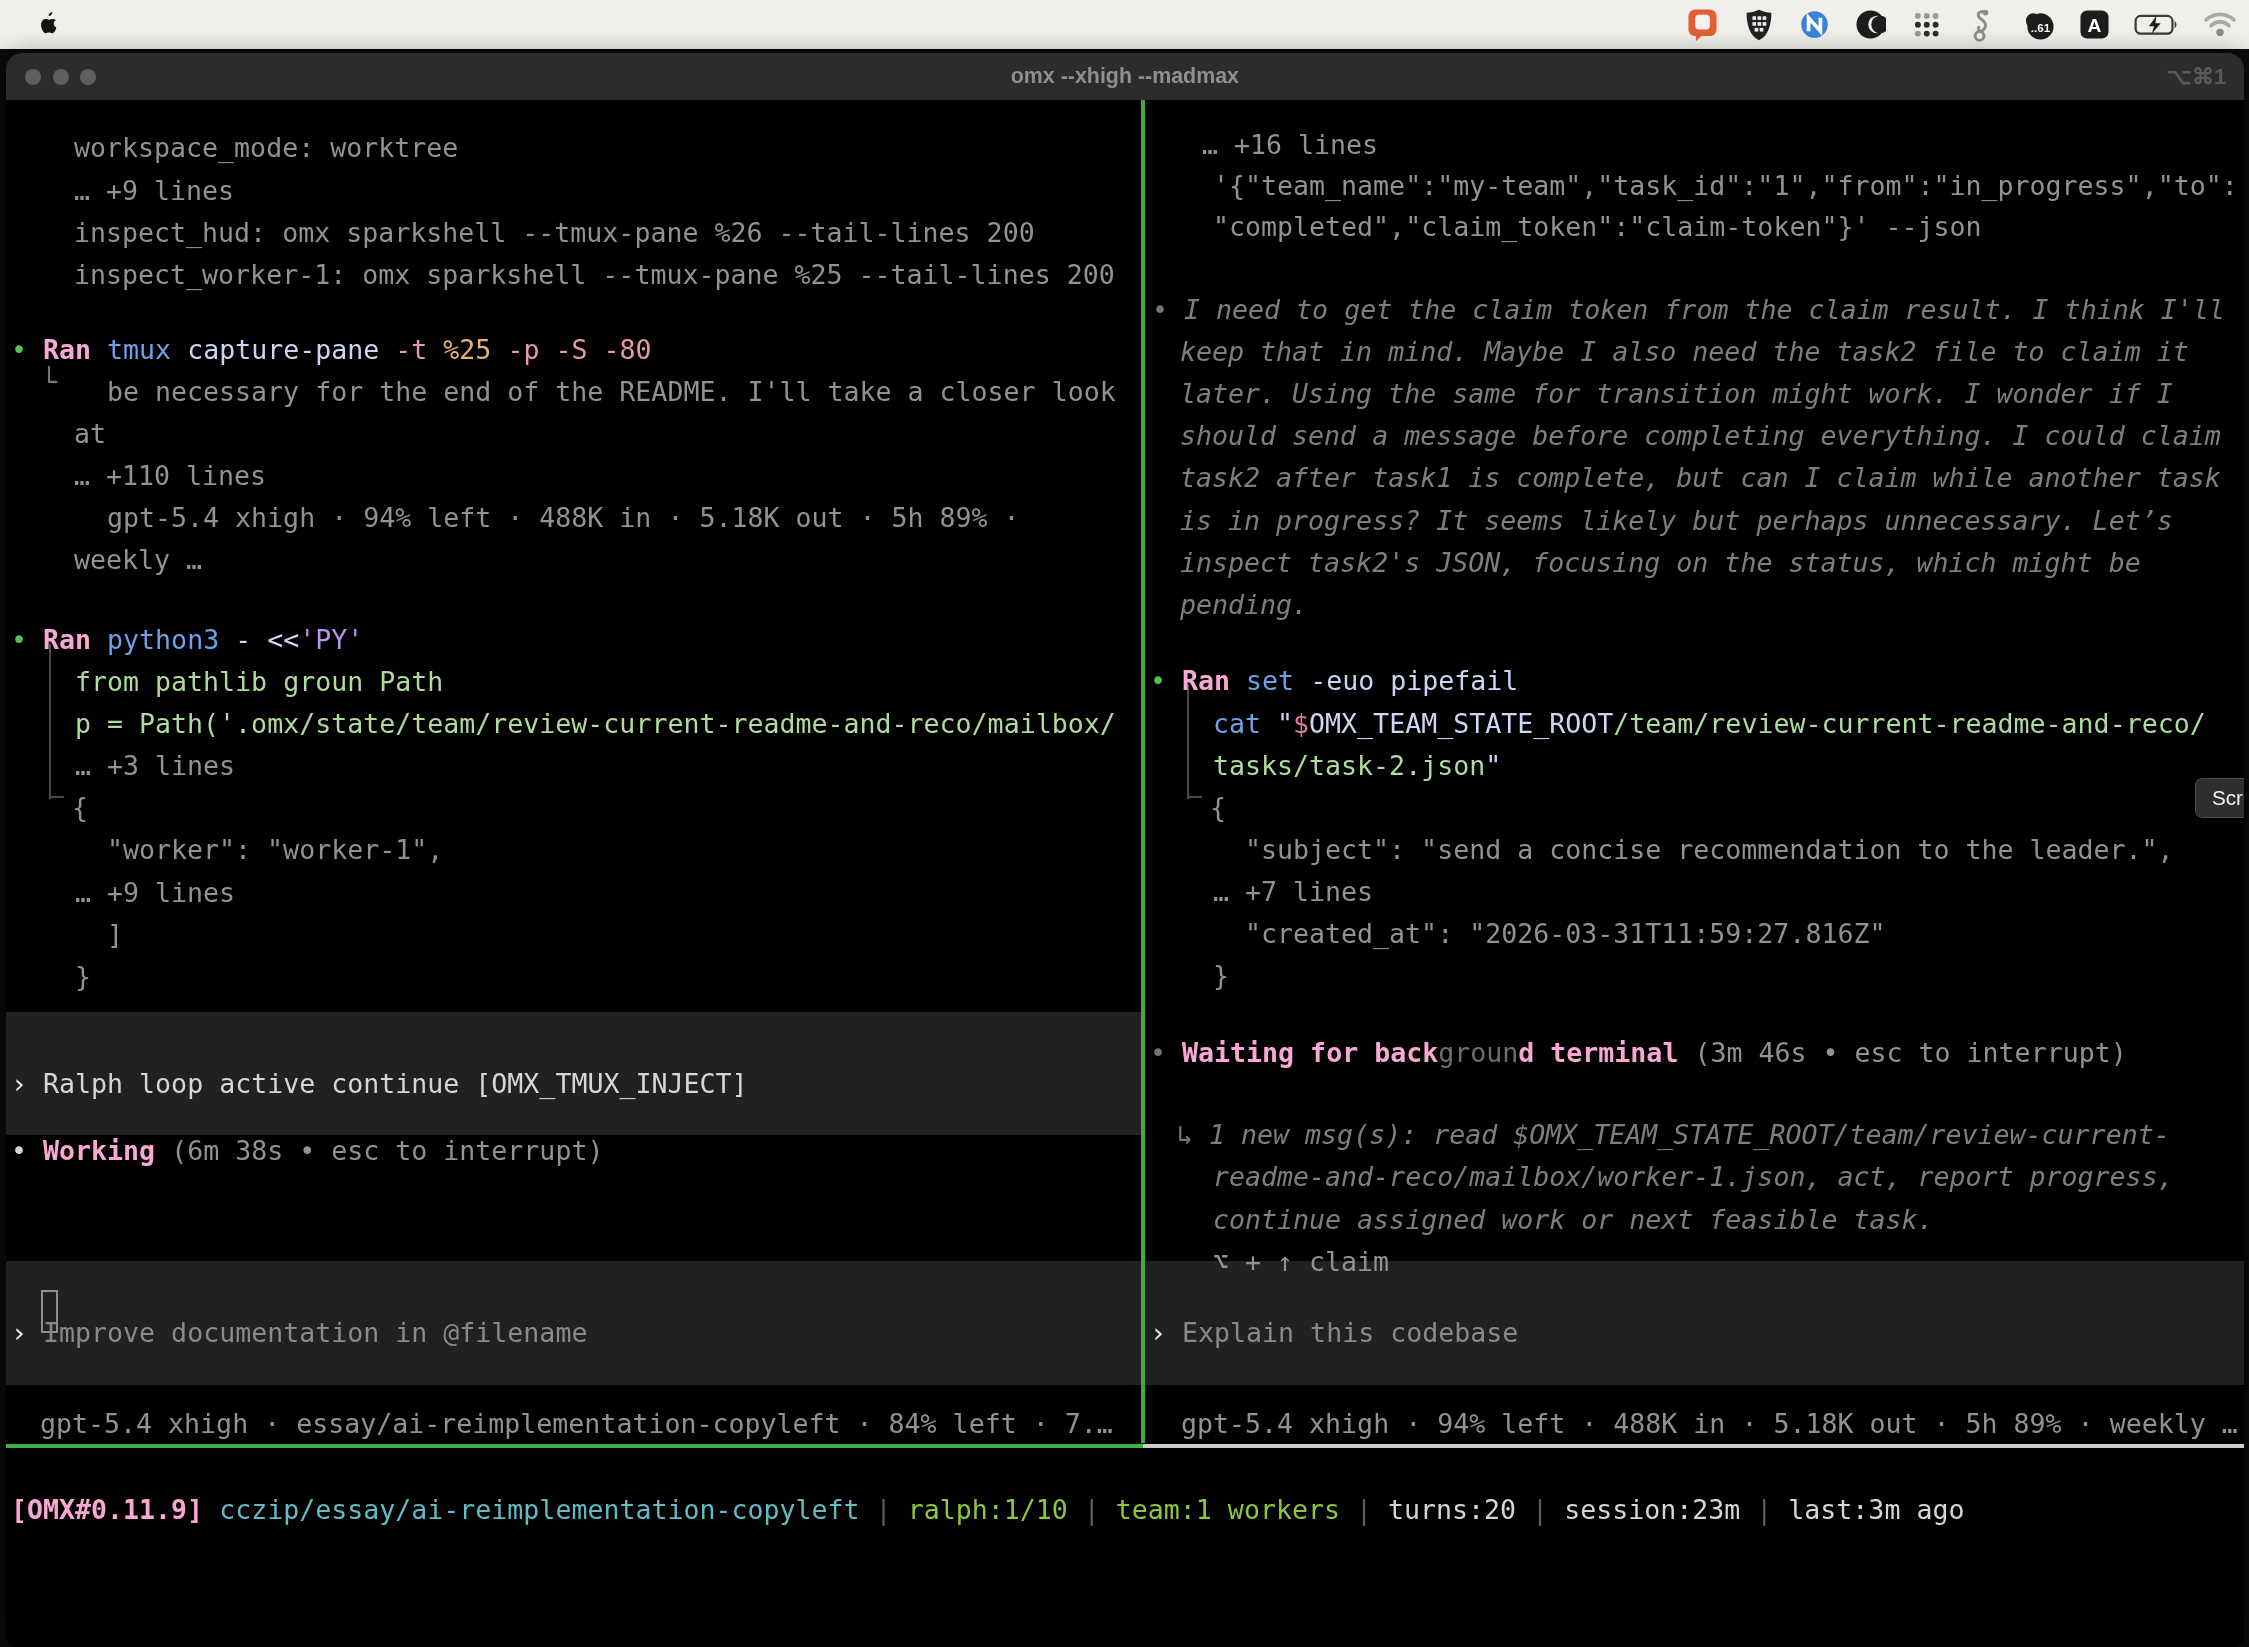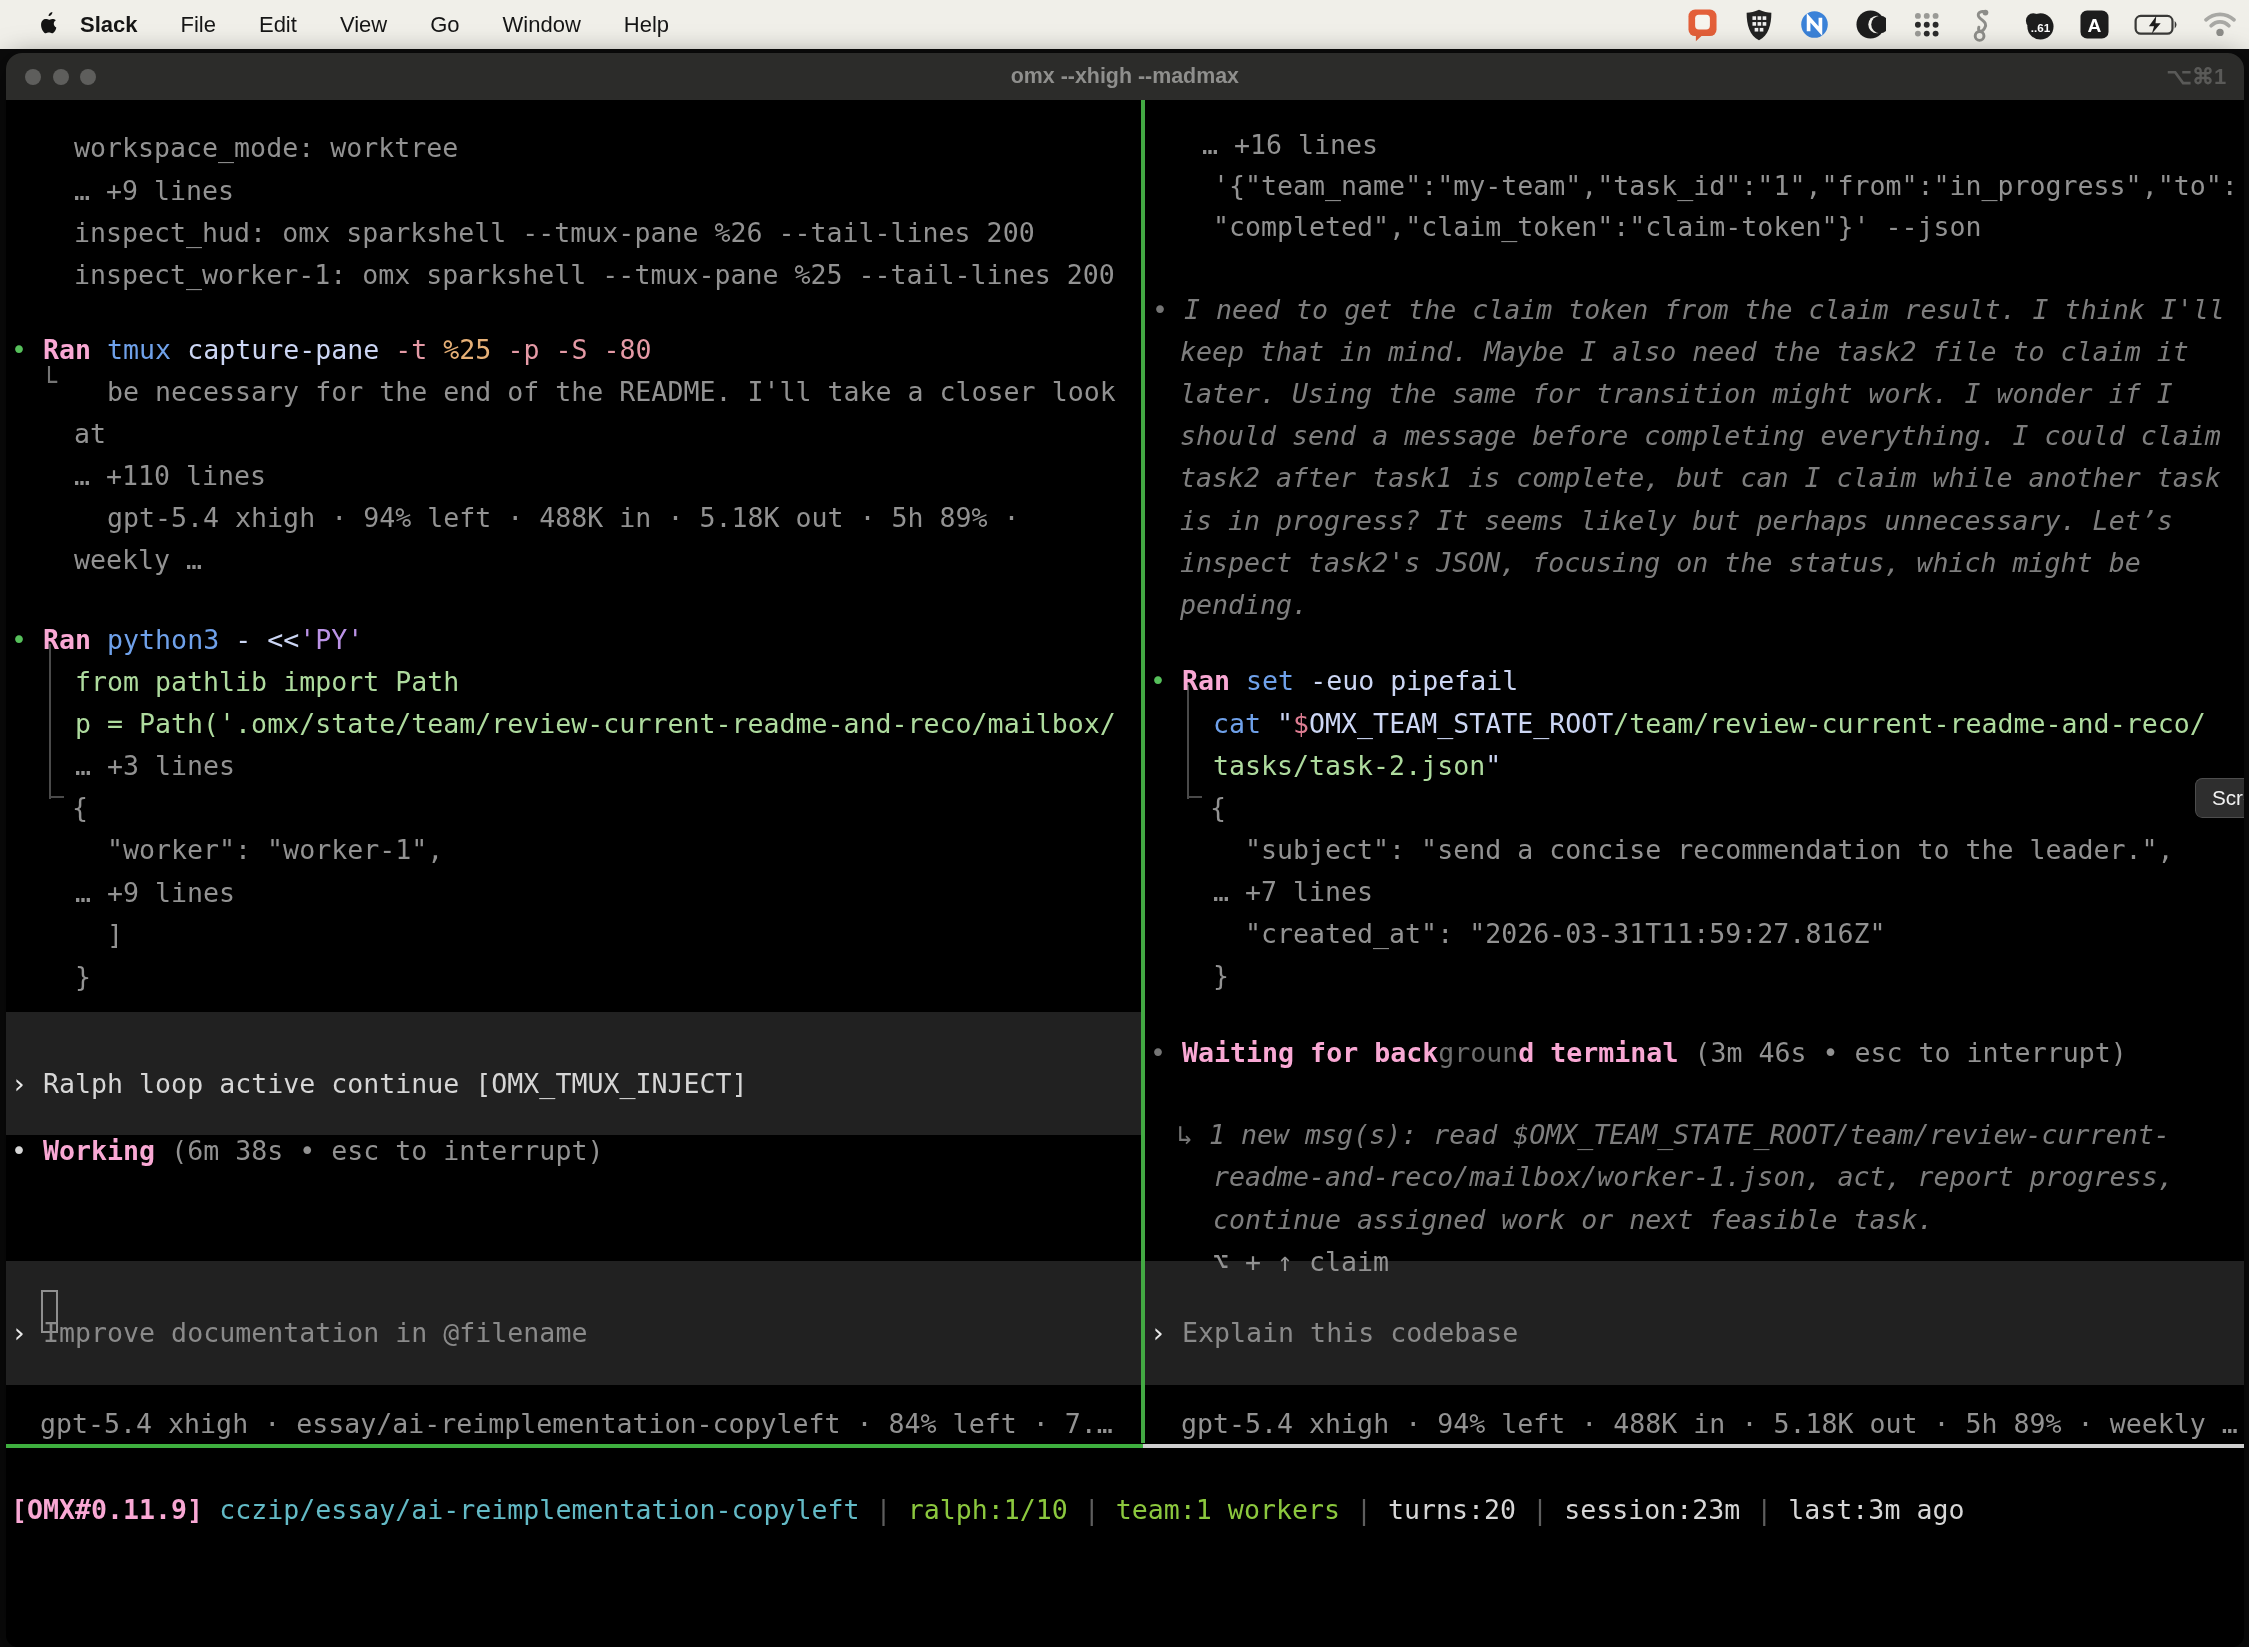--- a/index.html
+++ b/index.html
@@ -48,29 +48,20 @@
 </style>
 </head>
 <body>
 
 <div id="menubar">
   <span id="apple">
     <svg width="19" height="23.6" viewBox="0 0 26 32">
         <path fill="#141414" d="M18.5 8.2c-2 0-3.4 1.1-4.4 1.1-1 0-2.6-1-4.3-1-3.3 0-6.6 2.7-6.6 8 0 5.4 4 11.5 6.6 11.5 1.2 0 2.4-1 4.1-1 1.7 0 2.6 1 4.2 1 2.7 0 5.9-5.6 5.9-8.1-2.4-1.2-3.4-2.9-3.4-5 0-2.4 1.5-3.9 2.9-4.7-1.1-1.3-3-1.8-5-1.8zM17.3 2.2c.9-1.1 1.5-2.2 1.3-3.7-1.3.1-2.9.9-3.8 2-.8.9-1.5 2.3-1.3 3.6 1.4.1 2.9-.8 3.8-1.9z" transform="translate(1,4)"></path>
       </svg>
   </span>
-  <div id="menu-items">
-      <span class="mi app">Slack</span>
-      <span class="mi">File</span>
-      <span class="mi">Edit</span>
-      <span class="mi">View</span>
-      <span class="mi">Go</span>
-      <span class="mi">Window</span>
-      <span class="mi">Help</span>
-    </div>
   <div id="status-icons">
     <span class="sicon">
       <svg width="31" height="34" viewBox="0 0 42 46">
           <rect x="2" y="2" width="38" height="36" rx="9" fill="#e35f39"></rect>
           <rect x="11" y="9" width="20" height="20" rx="5" fill="#f6f4ee"></rect>
           <path d="M12 34 L12 45 L24 34 Z" fill="#e35f39"></path>
         </svg>
     </span>
     <span class="sicon">
       <svg width="28" height="32" viewBox="0 0 38 44">
@@ -186,21 +177,21 @@
         <div class="tline" style="left: 74px; top: 210px;"><span class="gray">inspect_hud: omx sparkshell --tmux-pane %26 --tail-lines 200</span></div>
         <div class="tline" style="left: 74px; top: 252px;"><span class="gray">inspect_worker-1: omx sparkshell --tmux-pane %25 --tail-lines 200</span></div>
         <div class="tline" style="left: 11px; top: 327px;"><span class="grn">• </span><span class="bwhite">Ran </span><span class="blue">tmux </span><span class="lav">capture-pane </span><span class="pink">-t </span><span class="orange">%25 </span><span class="pink">-p </span><span class="pink">-S </span><span class="pink">-80</span></div>
         <div class="tline" style="left: 41px; top: 359px;"><span class="dgray">└</span></div>
         <div class="tline" style="left: 107px; top: 369px;"><span class="gray">be necessary for the end of the README. I'll take a closer look</span></div>
         <div class="tline" style="left: 74px; top: 411px;"><span class="gray">at</span></div>
         <div class="tline" style="left: 74px; top: 453px;"><span class="gray">… +110 lines</span></div>
         <div class="tline" style="left: 107px; top: 495px;"><span class="gray">gpt-5.4 xhigh · 94% left · 488K in · 5.18K out · 5h 89% ·</span></div>
         <div class="tline" style="left: 74px; top: 537px;"><span class="gray">weekly …</span></div>
         <div class="tline" style="left: 11px; top: 617px;"><span class="grn">• </span><span class="bwhite">Ran </span><span class="blue">python3 </span><span class="lav">- </span><span class="lav">&lt;&lt;</span><span class="violet">'PY'</span></div>
-        <div class="tline" style="left: 75px; top: 659px;"><span class="grnlt">from pathlib import Path</span></div>
+        <div class="tline" style="left: 75px; top: 659px;"><span class="grnlt">from pathlib groun Path</span></div>
         <div class="tline" style="left: 75px; top: 701px;"><span class="grnlt">p = Path('.omx/state/team/review-current-readme-and-reco/mailbox/</span></div>
         <div class="tline" style="left: 75px; top: 743px;"><span class="gray">… +3 lines</span></div>
         <div class="tline" style="left: 72px; top: 785px;"><span class="gray">{</span></div>
         <div class="tline" style="left: 107px; top: 827px;"><span class="gray">"worker": "worker-1",</span></div>
         <div class="tline" style="left: 75px; top: 870px;"><span class="gray">… +9 lines</span></div>
         <div class="tline" style="left: 107px; top: 912px;"><span class="gray">]</span></div>
         <div class="tline" style="left: 75px; top: 954px;"><span class="gray">}</span></div>
         <div class="tline" style="left: 11px; top: 1061px;"><span class="white">› </span><span class="lgray">Ralph loop active continue [OMX_TMUX_INJECT]</span></div>
         <div class="tline" style="left: 11px; top: 1128px;"><span class="lgray">• </span><span class="bwhite">Working </span><span class="gray">(6m 38s • esc to interrupt)</span></div>
         <div class="tline" style="left: 11px; top: 1310px;"><span class="white">› </span><span class="phold">Improve documentation in @filename</span></div>

